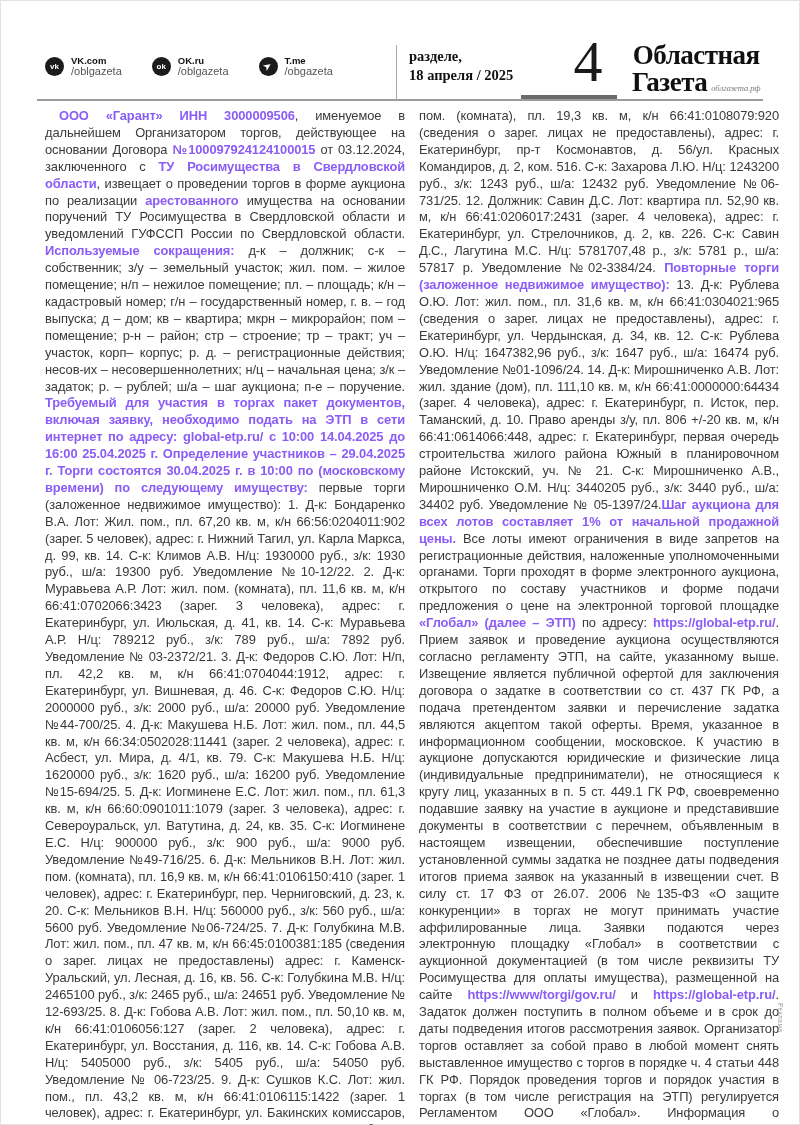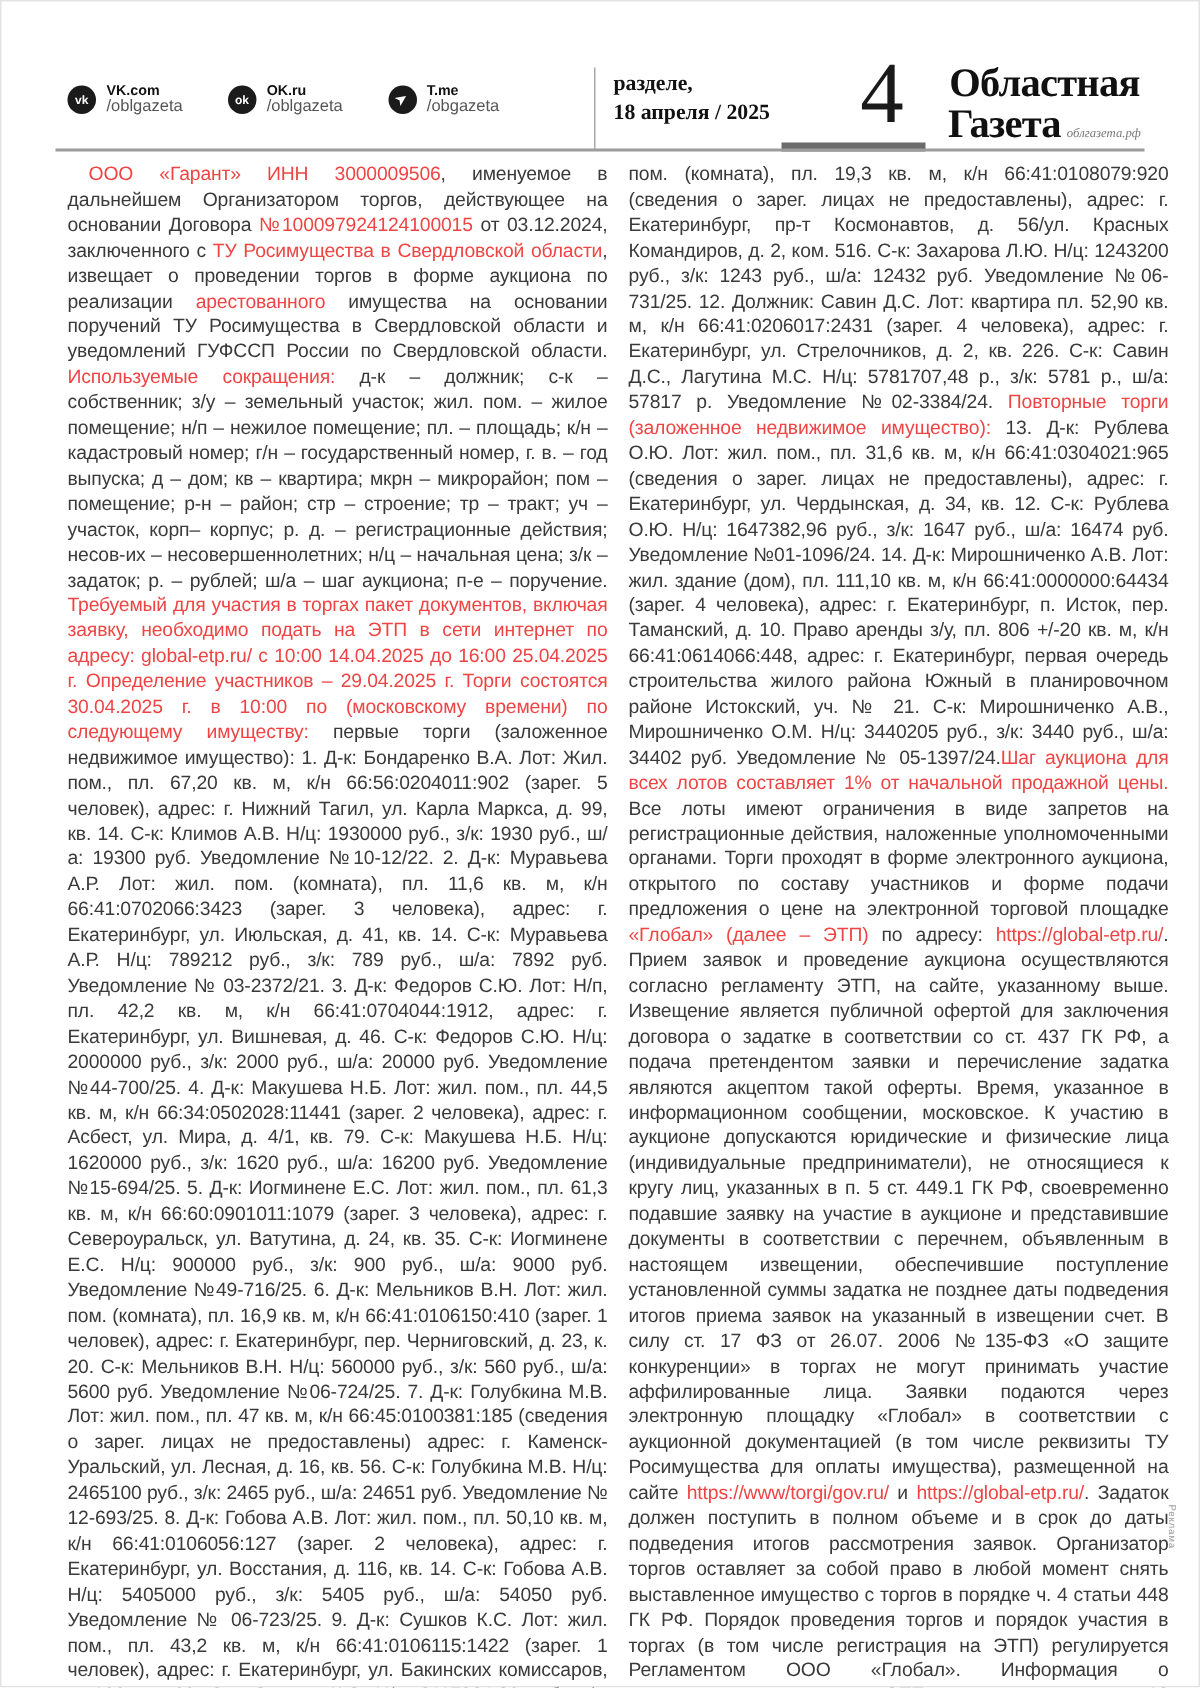--- a/index.html
+++ b/index.html
@@ -44,21 +44,21 @@
     font-family:"Liberation Serif",serif;font-style:italic;font-weight:normal;
     font-size:8.5px;color:#777;letter-spacing:0;margin-left:4px;
   }
 
   
   .article{position:absolute;top:108px;left:45px;display:flex;gap:14px;}
   .col{
     width:360px;font-size:12.9px;line-height:16.9px;letter-spacing:-0.1px;
     text-align:justify;color:#3a3a3a;hyphens:auto;
   }
-  .col .b{font-weight:normal;color:#ef4444;}
+  .col .b{font-weight:bold;color:#8b5cf6;}
   .indent-first{text-indent:14px;}
 
   .ad-label{
     position:absolute;left:777px;top:1003px;
     writing-mode:vertical-rl;font-size:6.5px;color:#999;letter-spacing:0.5px;
   }
 </style>
 </head>
 <body>
 

